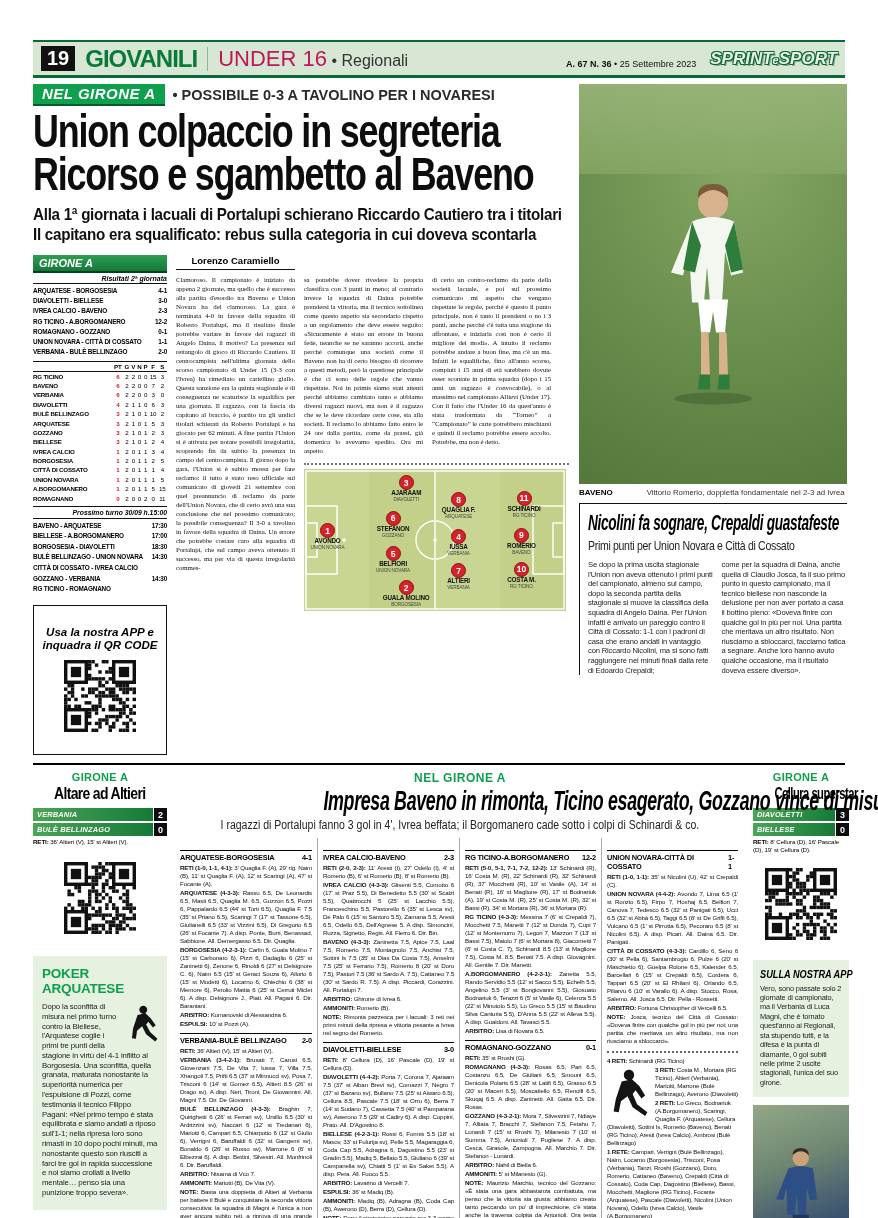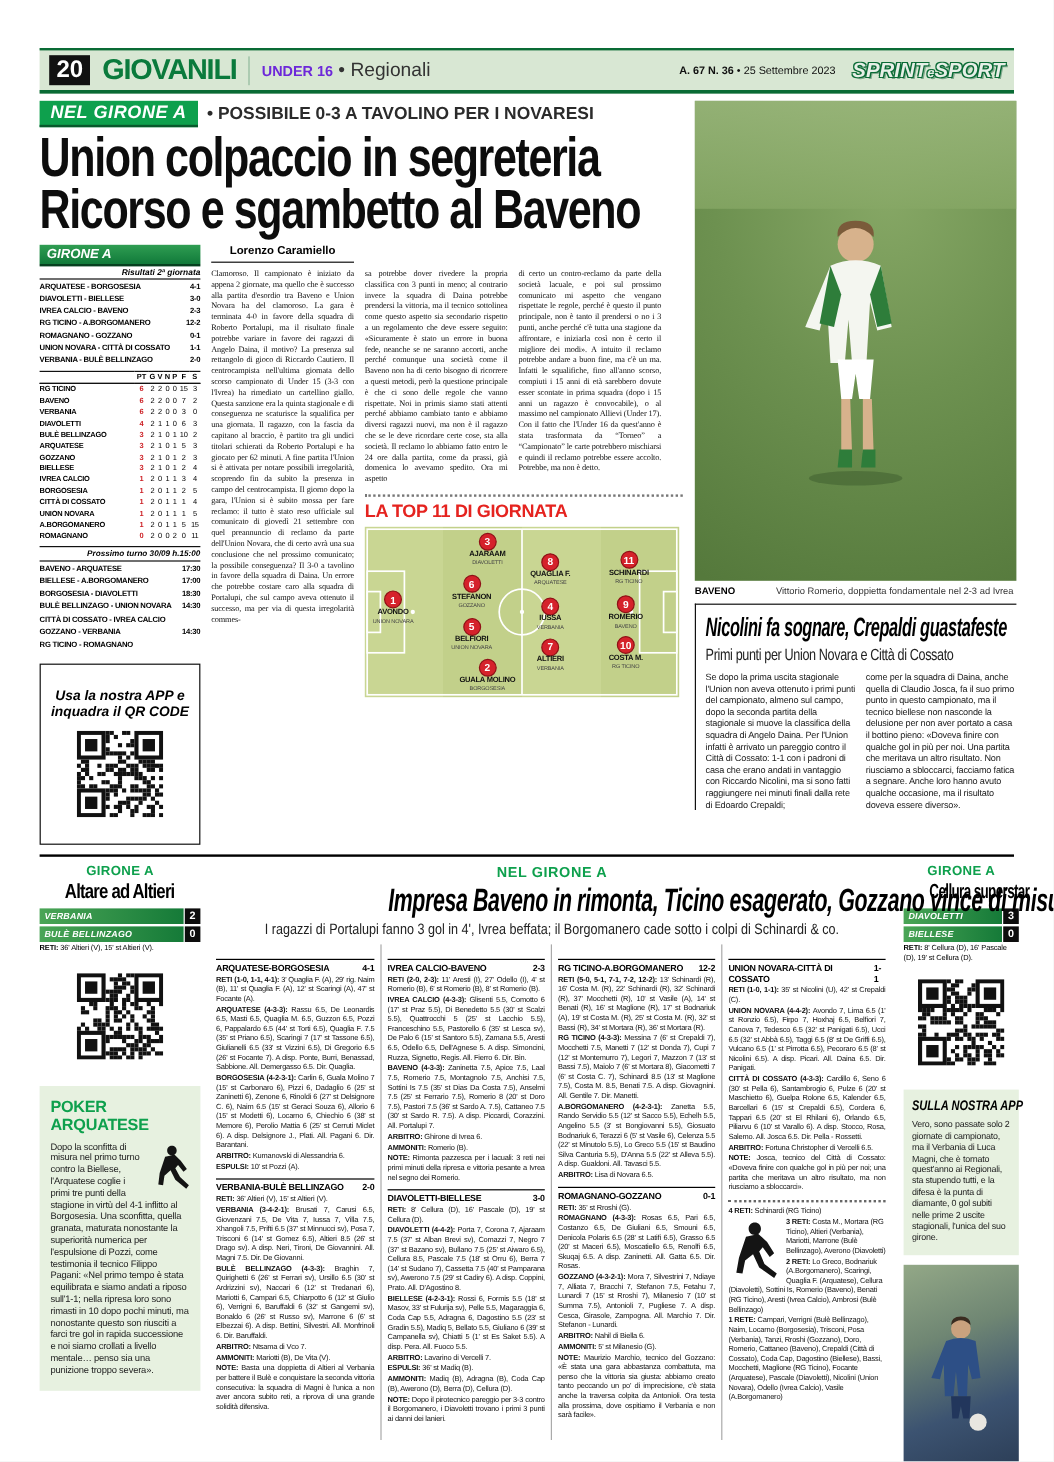--- a/index.html
+++ b/index.html
@@ -6,23 +6,23 @@
   body { font-family:"Liberation Sans", sans-serif; background:#e9e9e9; }
   .page { width:878px; height:1218px; background:#fff; position:relative; overflow:hidden;
           padding:40px 33px 0 33px; }
 
   
   .masthead { height:38px; background:#d8e7d3; border-top:2px solid #0a6b35; border-bottom:3px solid #0a6b35;
               display:flex; align-items:center; padding:0 8px; gap:10px; }
   .pageno { background:#111; color:#fff; font-weight:900; font-size:20px; padding:1px 6px; }
   .section-title { color:#0a7a3c; font-weight:900; font-size:24px; letter-spacing:-1px; }
   .mast-div { width:1px; height:24px; background:#8fb89a; }
-  .subsection b { color:#6d28d9; font-weight:700; font-size:12px; }
+  .subsection b { color:#be185d; font-weight:400; font-size:22px; }
   .subsection span { color:#333; font-size:16px; }
-  .mast-right { margin-left:auto; display:flex; align-items:center; gap:14px; }
+  .mast-right { margin-left:auto; display:flex; align-items:flex-end; gap:14px; }
   .issue { font-size:9px; color:#111; }
   .issue b { font-weight:900; }
   .logo { font-style:italic; font-weight:900; font-size:17px; color:#e7efe7;
           text-shadow:-1px -1px 0 #0a6b35,1px -1px 0 #0a6b35,-1px 1px 0 #0a6b35,1px 1px 0 #0a6b35, 2px 2px 0 #7fa98c;
           letter-spacing:0px; white-space:nowrap; }
   .logo .sm { font-size:11px; }
 
   
   .upper { display:flex; gap:10px; margin-top:6px; }
   .upper-left { width:536px; }
@@ -151,21 +151,21 @@
 
   .photo-bottom { margin-top:8px; height:168px; position:relative; overflow:hidden;
                   background:linear-gradient(160deg,#93a887 0%,#6f8673 35%,#3c5371 70%,#2c3e57 100%); }
 </style>
 </head>
 <body>
 
 <div class="page">
 
   <header class="masthead">
-    <span class="pageno">20</span>
+    <span class="pageno">19</span>
     <span class="section-title">GIOVANILI</span>
     <span class="mast-div"></span>
     <span class="subsection">
       <b>UNDER 16</b>
       <span>• Regionali</span>
     </span>
     <span class="mast-right">
       <span class="issue">
         <b>A. 67 N. 36</b>
         <span>• 25 Settembre 2023</span>
@@ -180,20 +180,24 @@
       <div class="kicker">
         <span class="kicker-badge">NEL GIRONE A</span>
         <span class="kicker-text">• POSSIBILE 0-3 A TAVOLINO PER I NOVARESI</span>
       </div>
 
       <h1 class="headline">
         <span class="hl">Union colpaccio in segreteria</span><br>
         <span class="hl">Ricorso e sgambetto al Baveno</span>
       </h1>
 
+      <p class="standfirst">
+        <span class="sf">Alla 1ª giornata i lacuali di Portalupi schierano Riccardo Cautiero tra i titolari</span><br>
+        <span class="sf">Il capitano era squalificato: rebus sulla categoria in cui doveva scontarla</span>
+      </p>
 
       <div class="main-grid">
 
         <aside class="rail">
           <div class="rail-head">GIRONE A</div>
           <div class="res-label">Risultati 2ª giornata</div>
           <div id="results-list">
               <div class="res-row">
                 <span class="res-match">ARQUATESE - BORGOSESIA</span>
                 <span class="res-score">4-1</span>
@@ -572,21 +576,20 @@
           <div class="byline">Lorenzo Caramiello</div>
           <div class="art-cols">
             <div class="art-col">Clamoroso. Il campionato è iniziato da appena 2 giornate, ma quello che è successo alla partita d'esordio tra Baveno e Union Novara ha del clamoroso. La gara è terminata 4-0 in favore della squadra di Roberto Portalupi, ma il risultato finale potrebbe variare in favore dei ragazzi di Angelo Daina, il motivo? La presenza sul rettangolo di gioco di Riccardo Cautiero. Il centrocampista nell'ultima giornata dello scorso campionato di Under 15 (3-3 con l'Ivrea) ha rimediato un cartellino giallo. Questa sanzione era la quinta stagionale e di conseguenza ne scaturisce la squalifica per una giornata. Il ragazzo, con la fascia da capitano al braccio, è partito tra gli undici titolari schierati da Roberto Portalupi e ha giocato per 62 minuti. A fine partita l'Union si è attivata per notare possibili irregolarità, scoprendo fin da subito la presenza in campo del centrocampista. Il giorno dopo la gara, l'Union si è subito mossa per fare reclamo: il tutto è stato reso ufficiale sul comunicato di giovedì 21 settembre con quel preannuncio di reclamo da parte dell'Union Novara, che di certo avrà una sua conclusione che nel prossimo comunicato; la possibile conseguenza? Il 3-0 a tavolino in favore della squadra di Daina. Un errore che potrebbe costare caro alla squadra di Portalupi, che sul campo aveva ottenuto il successo, ma per via di questa irregolarità commes-</div>
             <div class="art-right">
               <div class="art-right-cols">
                 <div class="art-col">sa potrebbe dover rivedere la propria classifica con 3 punti in meno; al contrario invece la squadra di Daina potrebbe prendersi la vittoria, ma il tecnico sottolinea come questo aspetto sia secondario rispetto a un regolamento che deve essere seguito: «Sicuramente è stato un errore in buona fede, neanche se ne saranno accorti, anche perché comunque una società come il Baveno non ha di certo bisogno di ricorrere a questi metodi, però la questione principale è che ci sono delle regole che vanno rispettate. Noi in primis siamo stati attenti perché abbiamo cambiato tanto e abbiamo diversi ragazzi nuovi, ma non è il ragazzo che se le deve ricordare certe cose, sta alla società. Il reclamo lo abbiamo fatto entro le 24 ore dalla partita, come da prassi, già domenica lo avevamo spedito. Ora mi aspetto</div>
                 <div class="art-col">di certo un contro-reclamo da parte della società lacuale, e poi sul prossimo comunicato mi aspetto che vengano rispettate le regole, perché è questo il punto principale, non è tanto il prendersi o no i 3 punti, anche perché c'è tutta una stagione da affrontare, e iniziarla così non è certo il migliore dei modi». A intuito il reclamo potrebbe andare a buon fine, ma c'è un ma. Infatti le squalifiche, fino all'anno scorso, compiuti i 15 anni di età sarebbero dovute esser scontate in prima squadra (dopo i 15 anni un ragazzo è convocabile), o al massimo nel campionato Allievi (Under 17). Con il fatto che l'Under 16 da quest'anno è stata trasformata da “Torneo” a “Campionato” le carte potrebbero mischiarsi e quindi il reclamo potrebbe essere accolto. Potrebbe, ma non è detto.</div>
               </div>
 
               <div class="top11">
-                <div class="top11-title">LA TOP 11 DI GIORNATA</div>
                 <div class="pitch" id="pitch">
                   <svg class="lines" viewBox="0 0 262 142" preserveAspectRatio="none">
                     <g fill="none" stroke="#ffffff" stroke-width="1.4">
                       <rect x="2" y="2" width="258" height="138"></rect>
                       <line x1="131" y1="2" x2="131" y2="140"></line>
                       <circle cx="131" cy="71" r="19"></circle>
                       <rect x="2" y="37" width="31" height="68"></rect>
                       <rect x="2" y="54" width="11" height="34"></rect>
                       <rect x="229" y="37" width="31" height="68"></rect>
                       <rect x="249" y="54" width="11" height="34"></rect>

